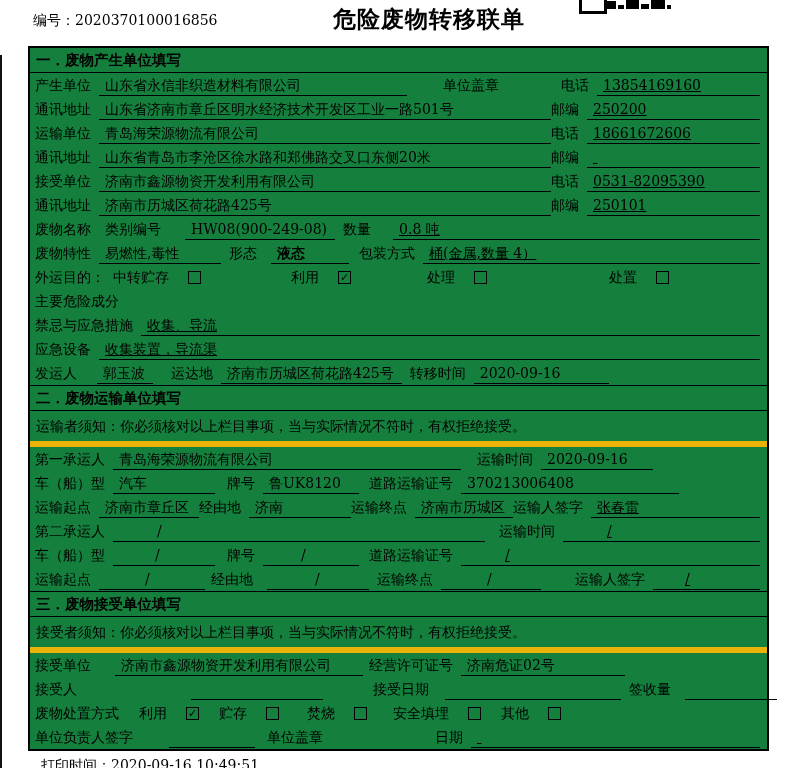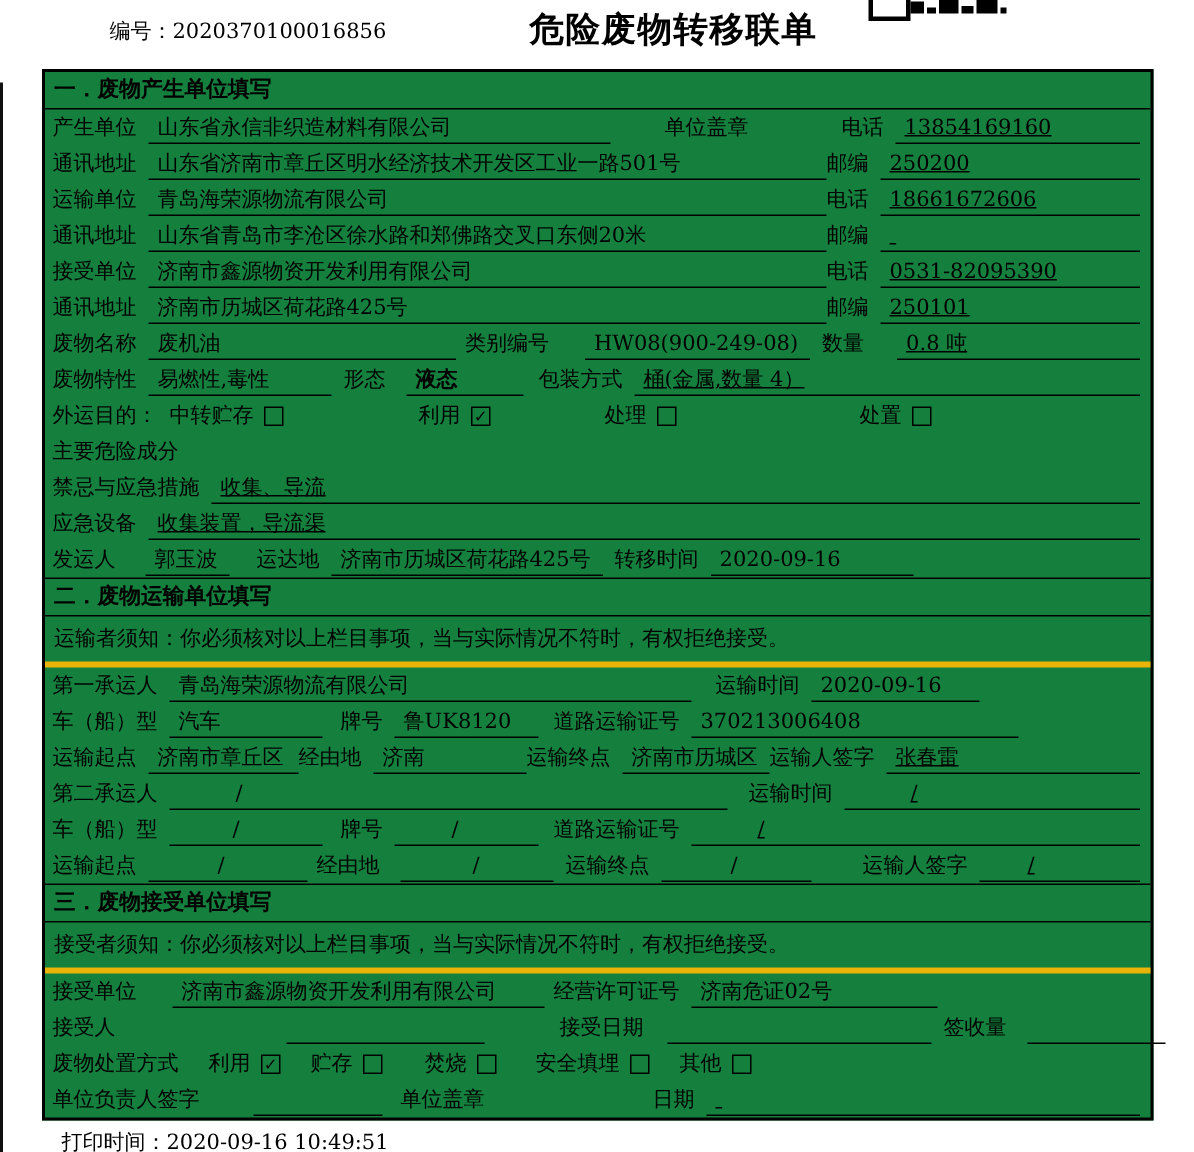--- a/index.html
+++ b/index.html
@@ -2,21 +2,21 @@
 <html><head>
 <meta charset="utf-8">
 <style>
   html,body{margin:0;padding:0;background:#fff;}
   .page{
     position:relative;width:796px;height:768px;overflow:hidden;background:#fff;
     font-family:"DejaVu Serif","Liberation Serif",serif;color:#000;font-size:14px;
   }
   .edge-line{position:absolute;left:0;top:55px;width:2px;height:713px;background:#111;}
   
-  .header{position:relative;height:46px;margin-left:40px;}
+  .header{position:relative;height:46px;}
   .serial{position:absolute;left:33px;top:12px;font-size:14px;white-space:nowrap;}
   .doc-title{
     position:absolute;left:0;right:0;top:4px;text-align:center;padding-left:62px;
     font-family:"DejaVu Sans","Liberation Sans",sans-serif;font-weight:bold;
     font-size:23px;letter-spacing:1px;
   }
   .qr{position:absolute;left:579px;top:0;width:92px;height:9px;}
   .qr i{position:absolute;background:#000;display:block;}
   .qr .q1{left:0;top:-6px;width:22px;height:14px;background:none;border:3px solid #000;}
   .qr .q2{left:28px;top:1px;width:9px;height:8px;}
@@ -25,30 +25,30 @@
   .qr .q5{left:62px;top:4px;width:8px;height:5px;}
   .qr .q6{left:72px;top:0;width:14px;height:9px;}
   .qr .q7{left:88px;top:5px;width:4px;height:4px;}
   
   .formbox{margin:0 27px 0 28px;border:2px solid #000;background:#15803d;}
   .stitle{
     height:24px;line-height:24px;padding:0 6px;font-weight:bold;font-size:14.5px;
     font-family:"DejaVu Sans","Liberation Sans",sans-serif;border-bottom:1px solid #000;
   }
   .section + .section .stitle{border-top:1px solid #000;}
-  .note{height:30px;line-height:30px;padding:0 6px;border-bottom:4px solid #eab308;font-size:14px;}
+  .note{height:30px;line-height:30px;padding:0 6px;border-bottom:6px solid #eab308;font-size:14px;}
   .row{display:flex;align-items:baseline;height:24px;padding:2px 5px 0 5px;box-sizing:border-box;line-height:20px;}
   .lab{white-space:nowrap;margin-right:8px;flex:0 0 auto;}
   .val{
     border-bottom:1px solid #000;white-space:nowrap;padding:0 8px 0 6px;
     flex:0 0 auto;box-sizing:border-box;
   }
   .val.grow{flex:1 1 auto;margin-right:2px;text-decoration:underline;}
   .sp{flex:0 0 auto;}
-  .cgrp{display:inline-flex;align-items:center;white-space:nowrap;flex:0 0 auto;}
+  .cgrp{display:inline-flex;align-items:center;white-space:nowrap;flex:0 0 auto;gap:12px;}
   .cbox{
     display:inline-block;width:11px;height:11px;border:1px solid #000;margin-left:7px;
     line-height:11px;font-size:11px;text-align:center;position:relative;top:0px;
     font-family:"DejaVu Sans","Liberation Sans",sans-serif;
   }
   
   .footer{margin:6px 0 0 41px;font-size:14px;white-space:nowrap;}
 </style>
 </head>
 <body>
@@ -111,21 +111,20 @@
           <span class="val grow">0531-82095390</span>
         </div>
         <div class="row">
           <span class="lab">通讯地址</span>
           <span class="val" style="min-width: 452px;">济南市历城区荷花路425号</span>
           <span class="lab">邮编</span>
           <span class="val grow">250101</span>
         </div>
         <div class="row">
           <span class="lab">废物名称</span>
-          <span class="val" style="min-width: 205px;">废机油</span>
           <span class="sp" style="width: 6px;"></span>
           <span class="lab">类别编号</span>
           <span class="sp" style="width: 16px;"></span>
           <span class="val" style="min-width: 125px;">HW08(900-249-08)</span>
           <span class="sp" style="width: 8px;"></span>
           <span class="lab">数量</span>
           <span class="sp" style="width: 14px;"></span>
           <span class="val grow">0.8 吨</span>
         </div>
         <div class="row">

